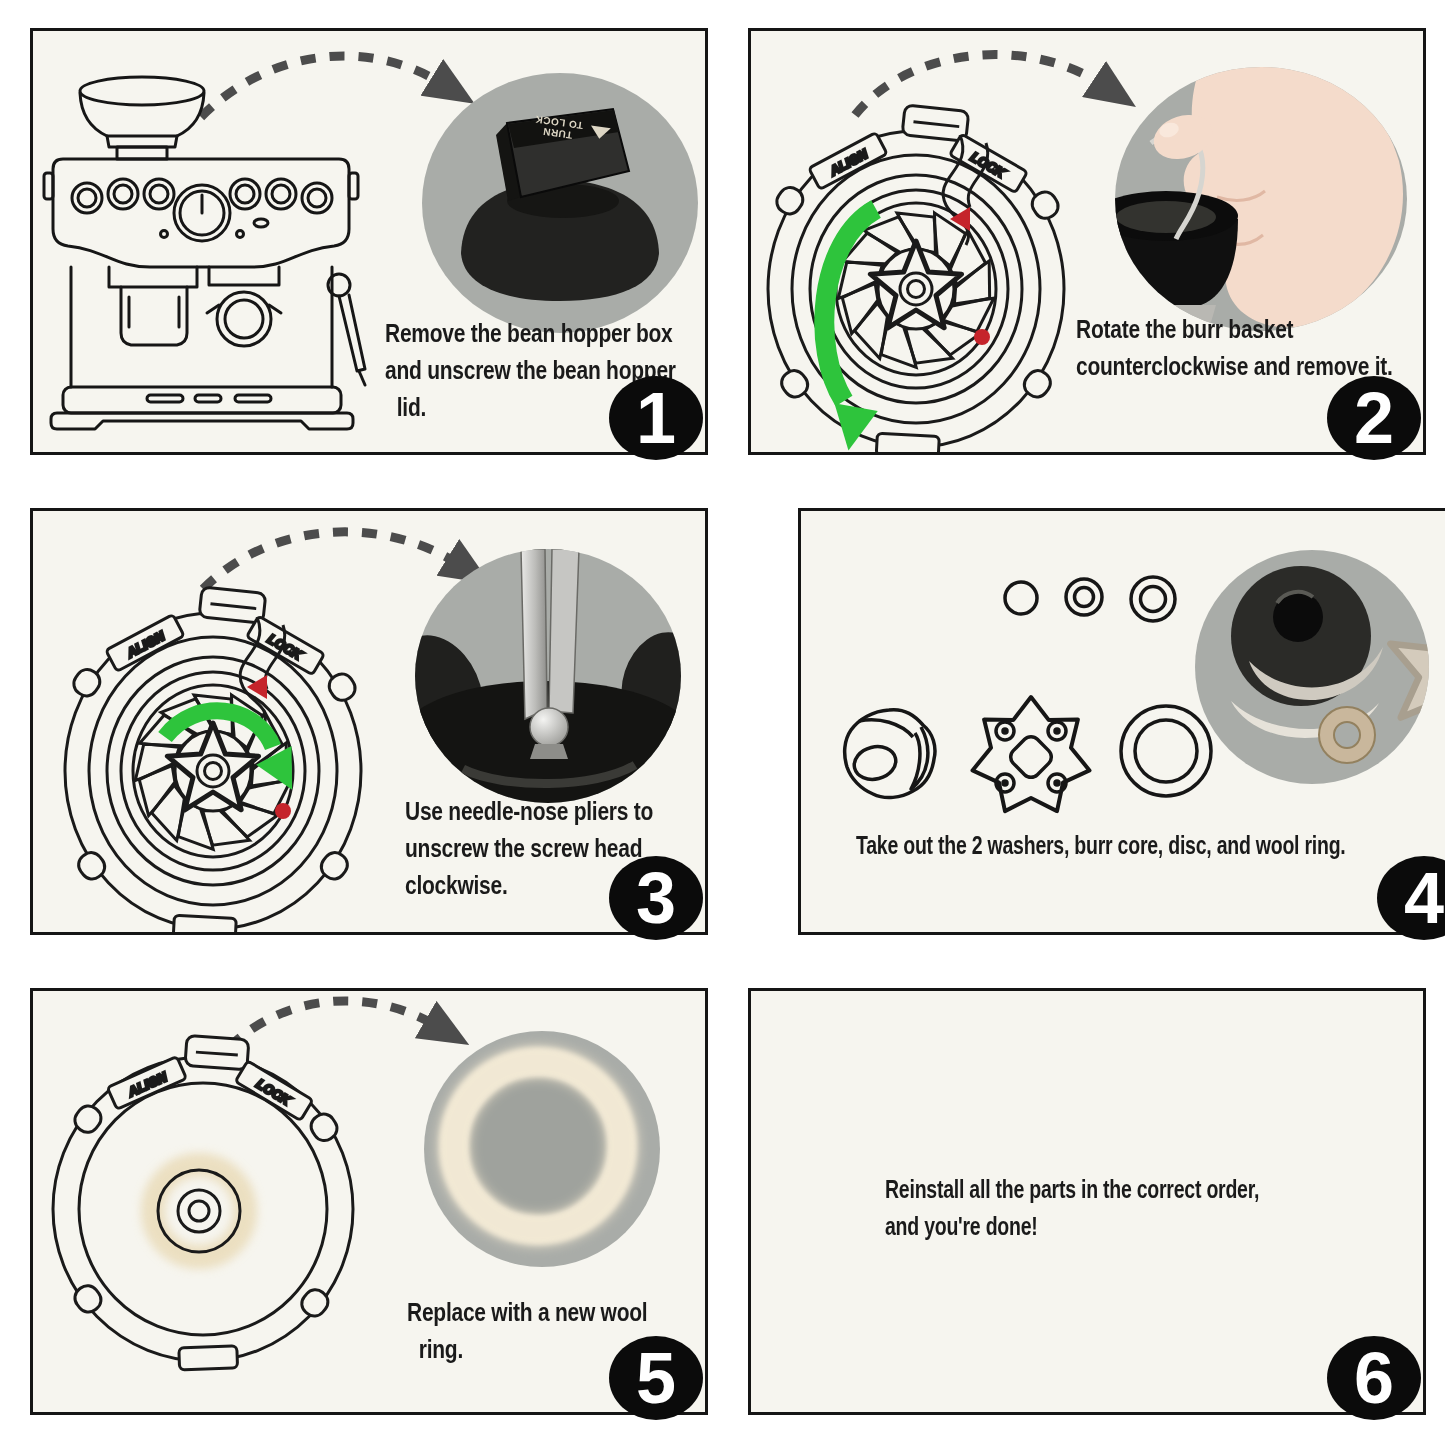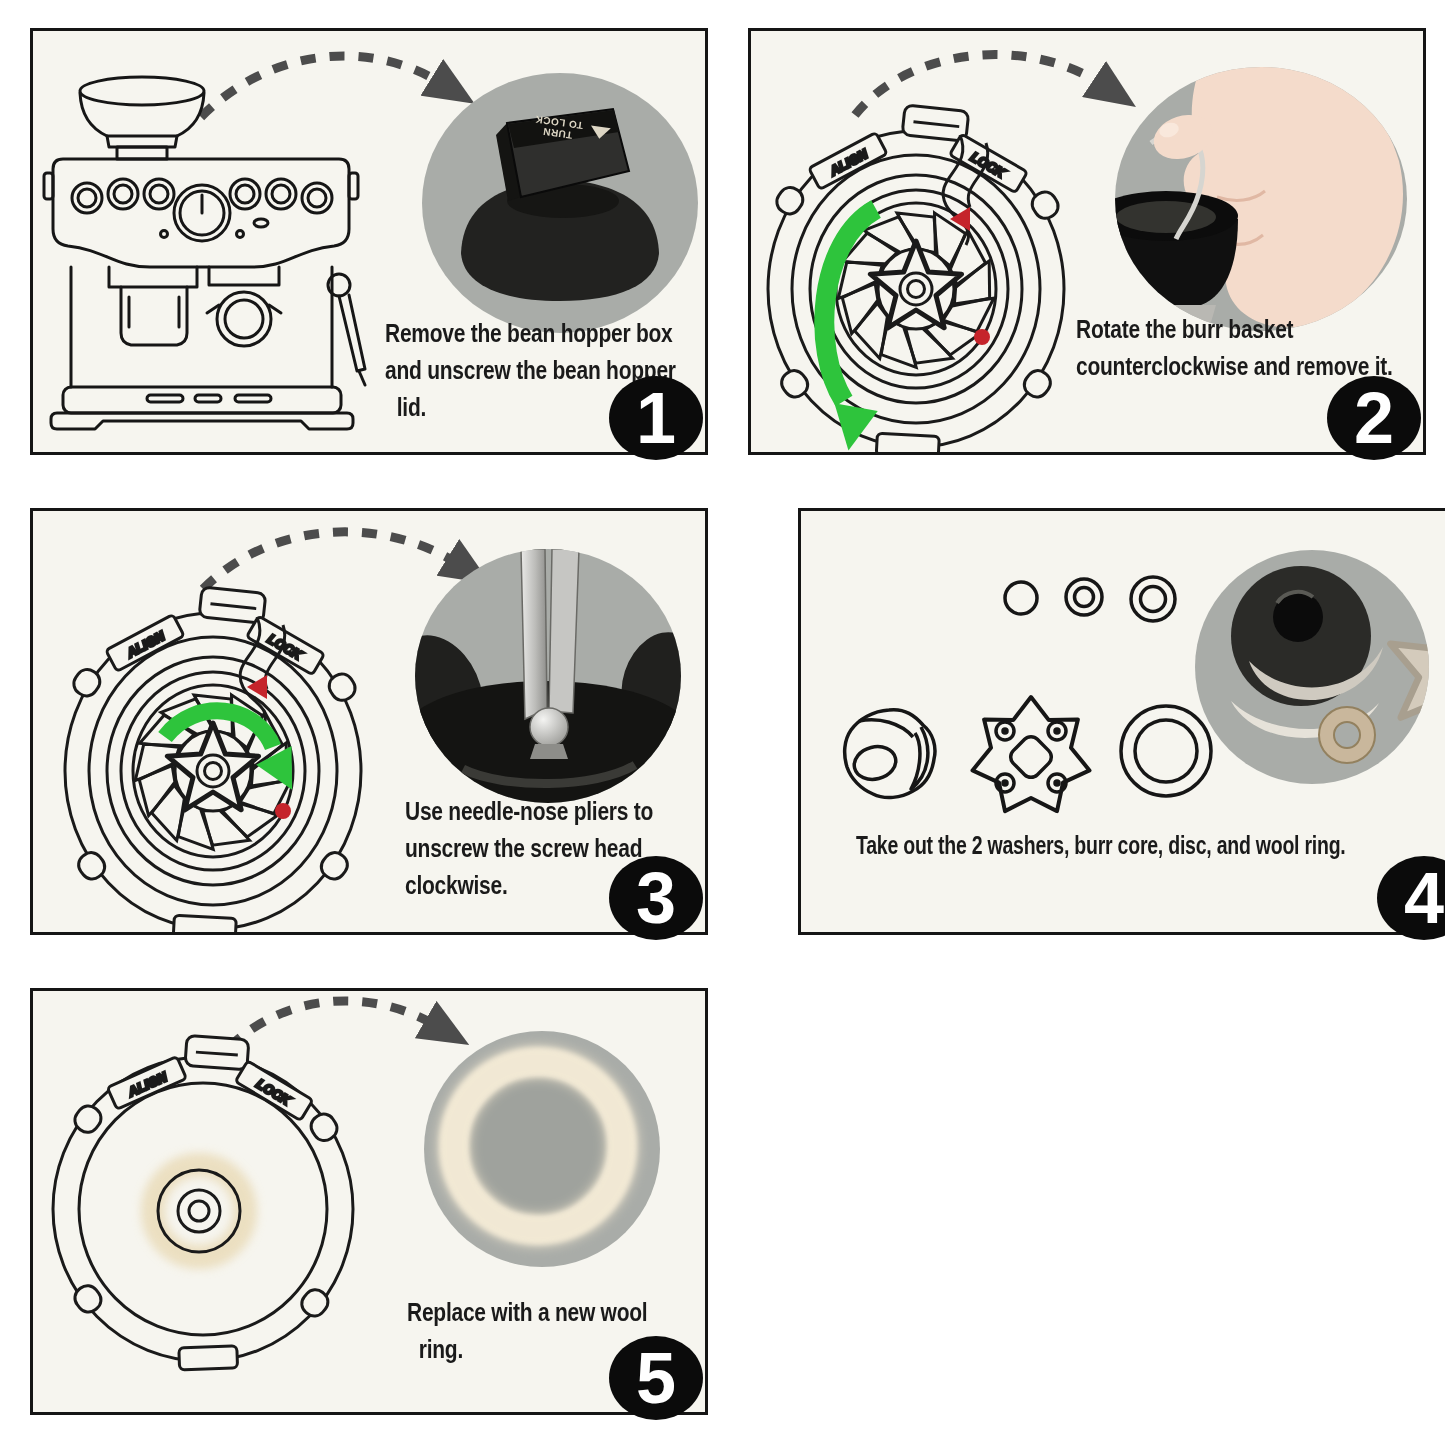--- a/index.html
+++ b/index.html
@@ -432,14 +432,21 @@
         <circle cx="505" cy="155" r="84" fill="none" stroke="#efe5cd" stroke-width="38" opacity="0.45" filter="url(#fuzzA)"></circle>
       </g>
     </svg>
     <div class="cap" style="left:374px;top:303px;">
       <span class="line">Replace with a new wool</span>
       <span class="line ind">ring.</span>
     </div>
     <div class="badge">5</div>
   </div>
 
+  <div class="panel p6">
+    <div class="cap capw" style="left:134px;top:180px;">
+      <span class="line">Reinstall all the parts in the correct order,</span>
+      <span class="line">and you're done!</span>
+    </div>
+    <div class="badge">6</div>
+  </div>
 
 </div>
 
 </body></html>

